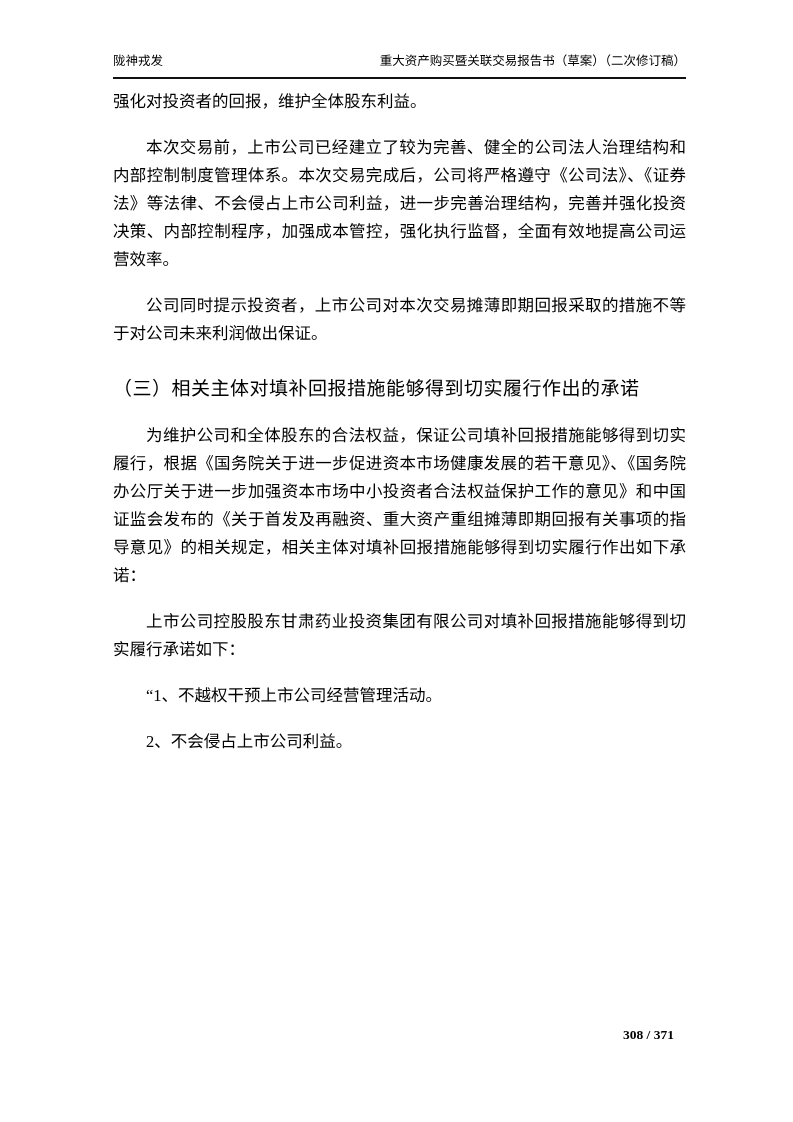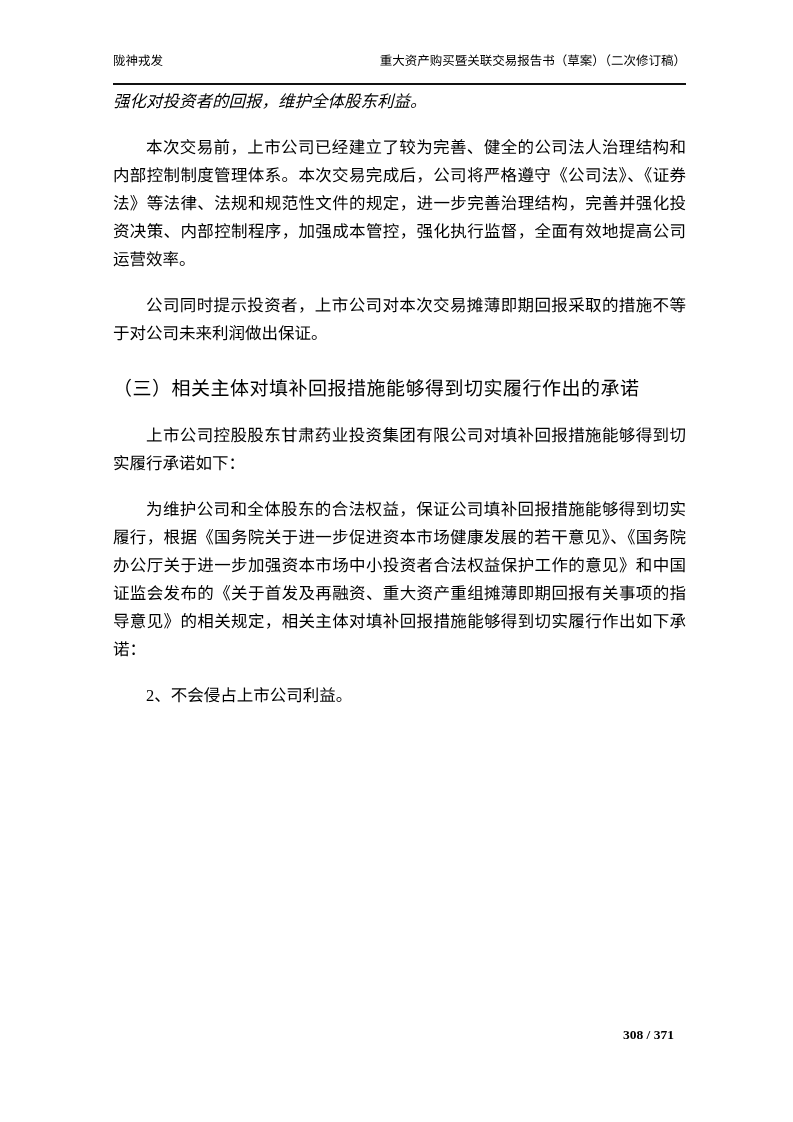--- a/index.html
+++ b/index.html
@@ -20,41 +20,41 @@
   .header {
     position: absolute;
     top: 53px;
     left: 113px;
     right: 107px;
     display: flex;
     justify-content: space-between;
     align-items: flex-end;
     font-size: 12.5px;
     line-height: 16px;
-    padding-bottom: 14px;
+    padding-bottom: 8px;
     border-bottom: 2px solid #111111;
   }
   .header .h-left  { white-space: nowrap; }
   .header .h-right { white-space: nowrap; text-align: right; }
   
   .doc-body {
     position: absolute;
     top: 88px;
     left: 113px;
     right: 107px;
   }
   .para {
     margin: 0 0 18px 0;
     font-size: 16.5px;
     line-height: 28px;
     text-align: justify;
     text-indent: 2em;
     word-break: break-all;
   }
-  .para.no-indent { text-indent: 0; font-style: italic; }
+  .para.no-indent { text-indent: 0; }
   .heading {
     margin: 26px 0 18px 0;
     font-family: "Liberation Sans", "DejaVu Sans", sans-serif;
     font-weight: normal;
     font-size: 19px;
     line-height: 30px;
     letter-spacing: 0.5px;
     text-indent: 0;
   }
   
@@ -74,25 +74,26 @@
 <div class="page">
 
   <div class="header">
     <span class="h-left">陇神戎发</span>
     <span class="h-right">重大资产购买暨关联交易报告书（草案）（二次修订稿）</span>
   </div>
 
   <div class="doc-body">
 
   <p class="para no-indent">强化对投资者的回报，维护全体股东利益。</p>
-      <p class="para">本次交易前，上市公司已经建立了较为完善、健全的公司法人治理结构和内部控制制度管理体系。本次交易完成后，公司将严格遵守《公司法》、《证券法》等法律、法规和规范性文件的规定，进一步完善治理结构，完善并强化投资决策、内部控制程序，加强成本管控，强化执行监督，全面有效地提高公司运营效率。</p>
+      <p class="para">本次交易前，上市公司已经建立了较为完善、健全的公司法人治理结构和内部控制制度管理体系。本次交易完成后，公司将严格遵守《公司法》、《证券法》等法律、不会侵占上市公司利益，进一步完善治理结构，完善并强化投资决策、内部控制程序，加强成本管控，强化执行监督，全面有效地提高公司运营效率。</p>
       <p class="para">公司同时提示投资者，上市公司对本次交易摊薄即期回报采取的措施不等于对公司未来利润做出保证。</p>
       <h2 class="heading">（三）相关主体对填补回报措施能够得到切实履行作出的承诺</h2>
+      <p class="para">为维护公司和全体股东的合法权益，保证公司填补回报措施能够得到切实履行，根据《国务院关于进一步促进资本市场健康发展的若干意见》、《国务院办公厅关于进一步加强资本市场中小投资者合法权益保护工作的意见》和中国证监会发布的《关于首发及再融资、重大资产重组摊薄即期回报有关事项的指导意见》的相关规定，相关主体对填补回报措施能够得到切实履行作出如下承诺：</p>
       <p class="para">上市公司控股股东甘肃药业投资集团有限公司对填补回报措施能够得到切实履行承诺如下：</p>
-      <p class="para">为维护公司和全体股东的合法权益，保证公司填补回报措施能够得到切实履行，根据《国务院关于进一步促进资本市场健康发展的若干意见》、《国务院办公厅关于进一步加强资本市场中小投资者合法权益保护工作的意见》和中国证监会发布的《关于首发及再融资、重大资产重组摊薄即期回报有关事项的指导意见》的相关规定，相关主体对填补回报措施能够得到切实履行作出如下承诺：</p>
+      <p class="para">“1、不越权干预上市公司经营管理活动。</p>
       <p class="para">2、不会侵占上市公司利益。</p>
     </div>
 
   <div class="footer">
     <span>308 / 371</span>
   </div>
 
 </div>
 
 </body></html>

